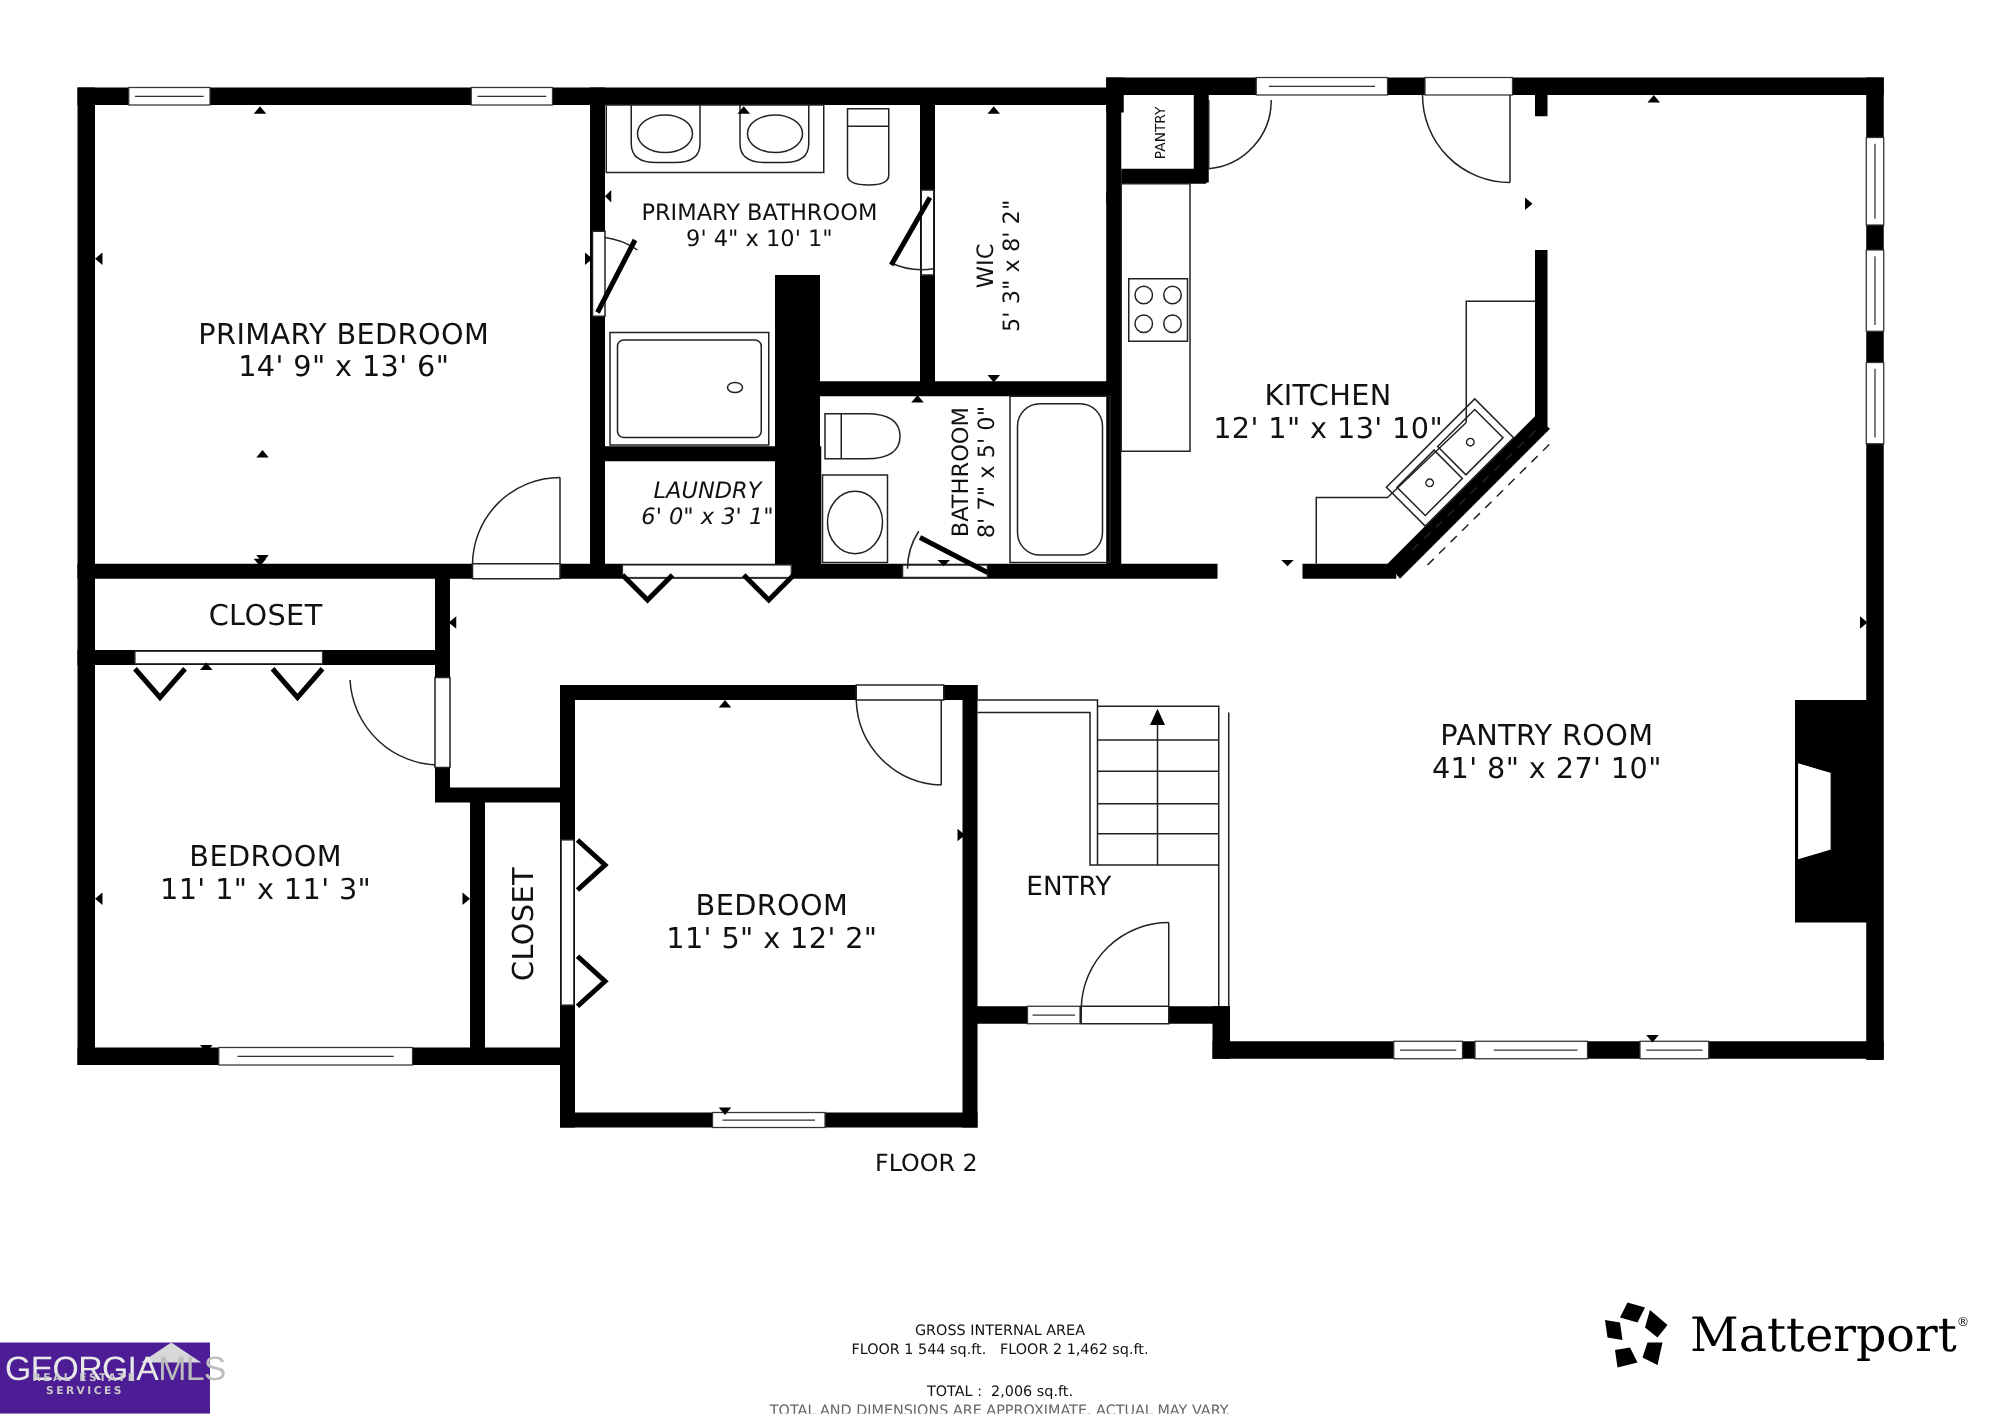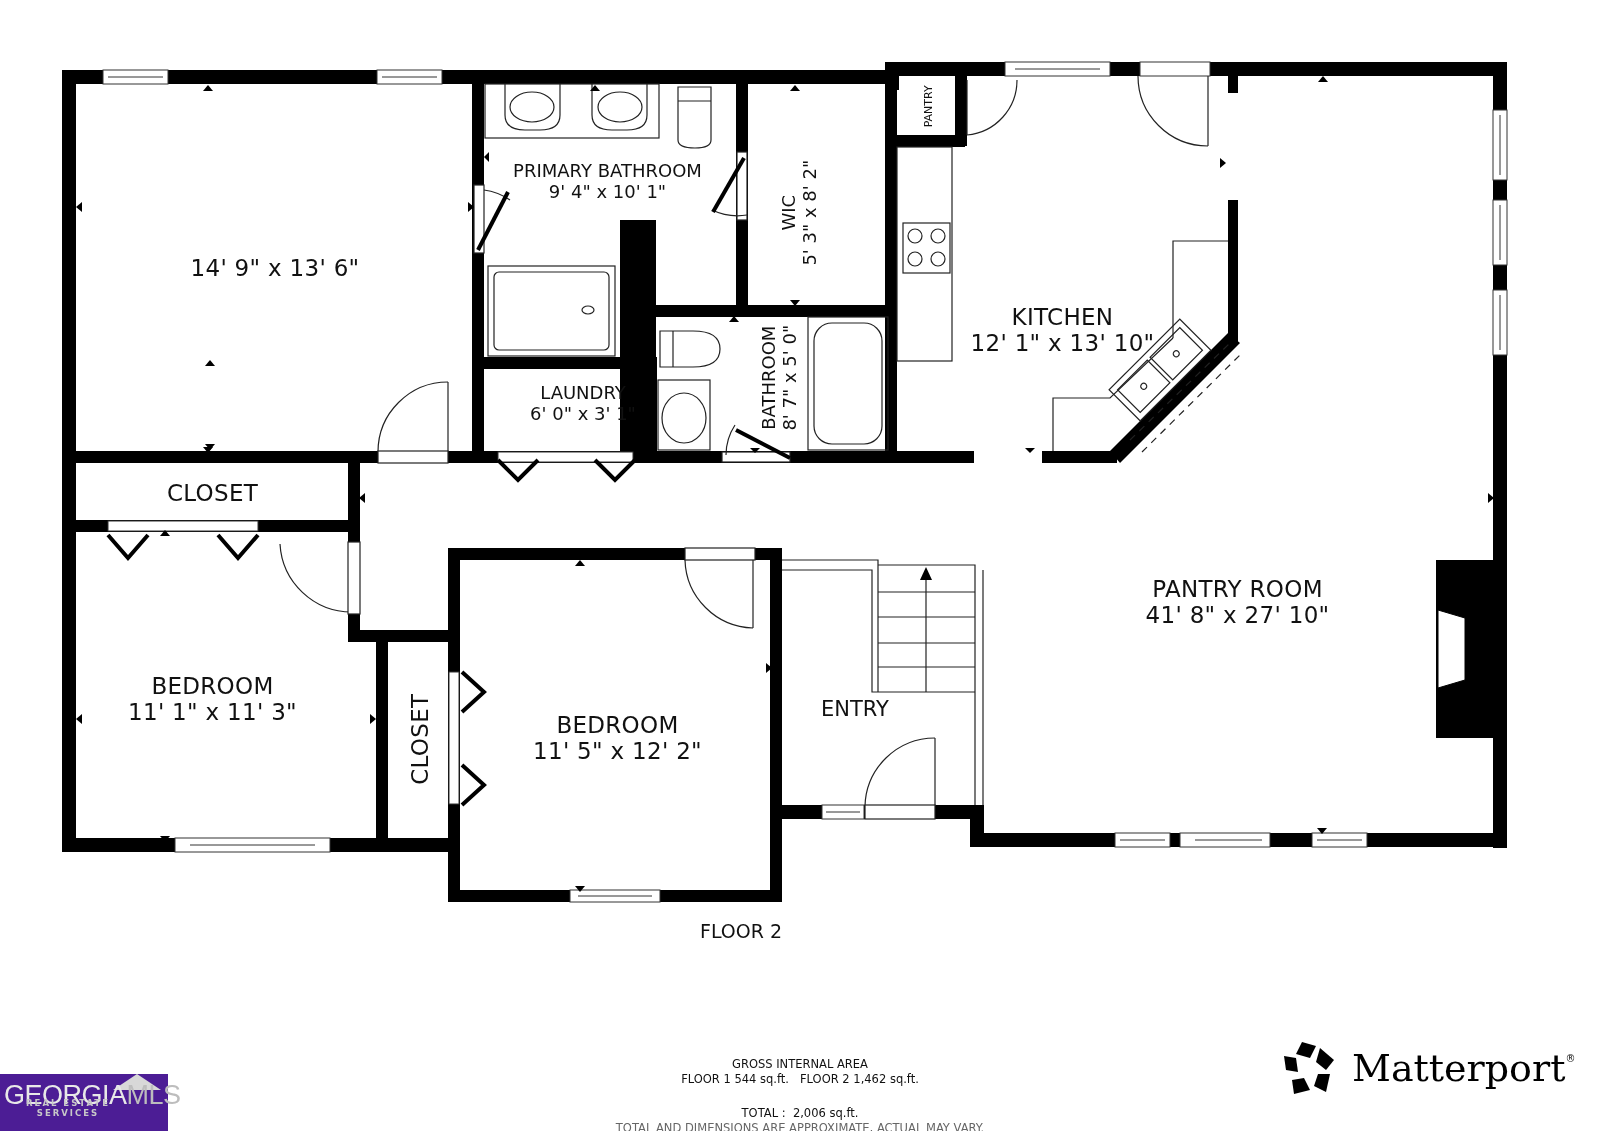--- a/index.html
+++ b/index.html
@@ -221,38 +221,39 @@
     <polygon points="82,714 76,719 82,724"></polygon>
       <polygon points="370,714 376,719 370,724"></polygon>
     <polygon points="575,566 580,560 585,566"></polygon>
       <polygon points="575,886 580,892 585,886"></polygon>
     <polygon points="766,663 772,668 766,673"></polygon>
     <polygon points="365,493 359,498 365,503"></polygon>
   </g>
 </svg>
 
 <div class="lbl big" style="left:100px;top:255px;width:350px;">
+  <span class="name">PRIMARY BEDROOM</span>
   <span class="dim">14' 9" x 13' 6"</span>
 </div>
 <div class="lbl mid" style="left:490px;top:161px;width:235px;">
   <span class="name">PRIMARY BATHROOM</span>
   <span class="dim">9' 4" x 10' 1"</span>
 </div>
 <div class="lbl mid rot" style="left:730px;top:192px;width:140px;">
   <span class="name">WIC</span>
   <span class="dim">5' 3" x 8' 2"</span>
 </div>
 <div class="lbl small rot" style="left:894px;top:100px;width:70px;">
   <span class="name">PANTRY</span>
 </div>
 <div class="lbl big" style="left:950px;top:260px;width:225px;margin-top:44px;">
   <span class="name">KITCHEN</span>
   <span class="dim">12' 1" x 13' 10"</span>
 </div>
-<div class="lbl mid" style="left:503px;top:383px;width:160px;">
+<div class="lbl mid" style="left:486px;top:383px;width:160px;font-style:italic;">
   <span class="name">LAUNDRY</span>
   <span class="dim">6' 0" x 3' 1"</span>
 </div>
 <div class="lbl mid rot" style="left:705px;top:357px;width:150px;">
   <span class="name">BATHROOM</span>
   <span class="dim">8' 7" x 5' 0"</span>
 </div>
 <div class="lbl big" style="left:80px;top:480px;width:265px;">
   <span class="name">CLOSET</span>
 </div>

